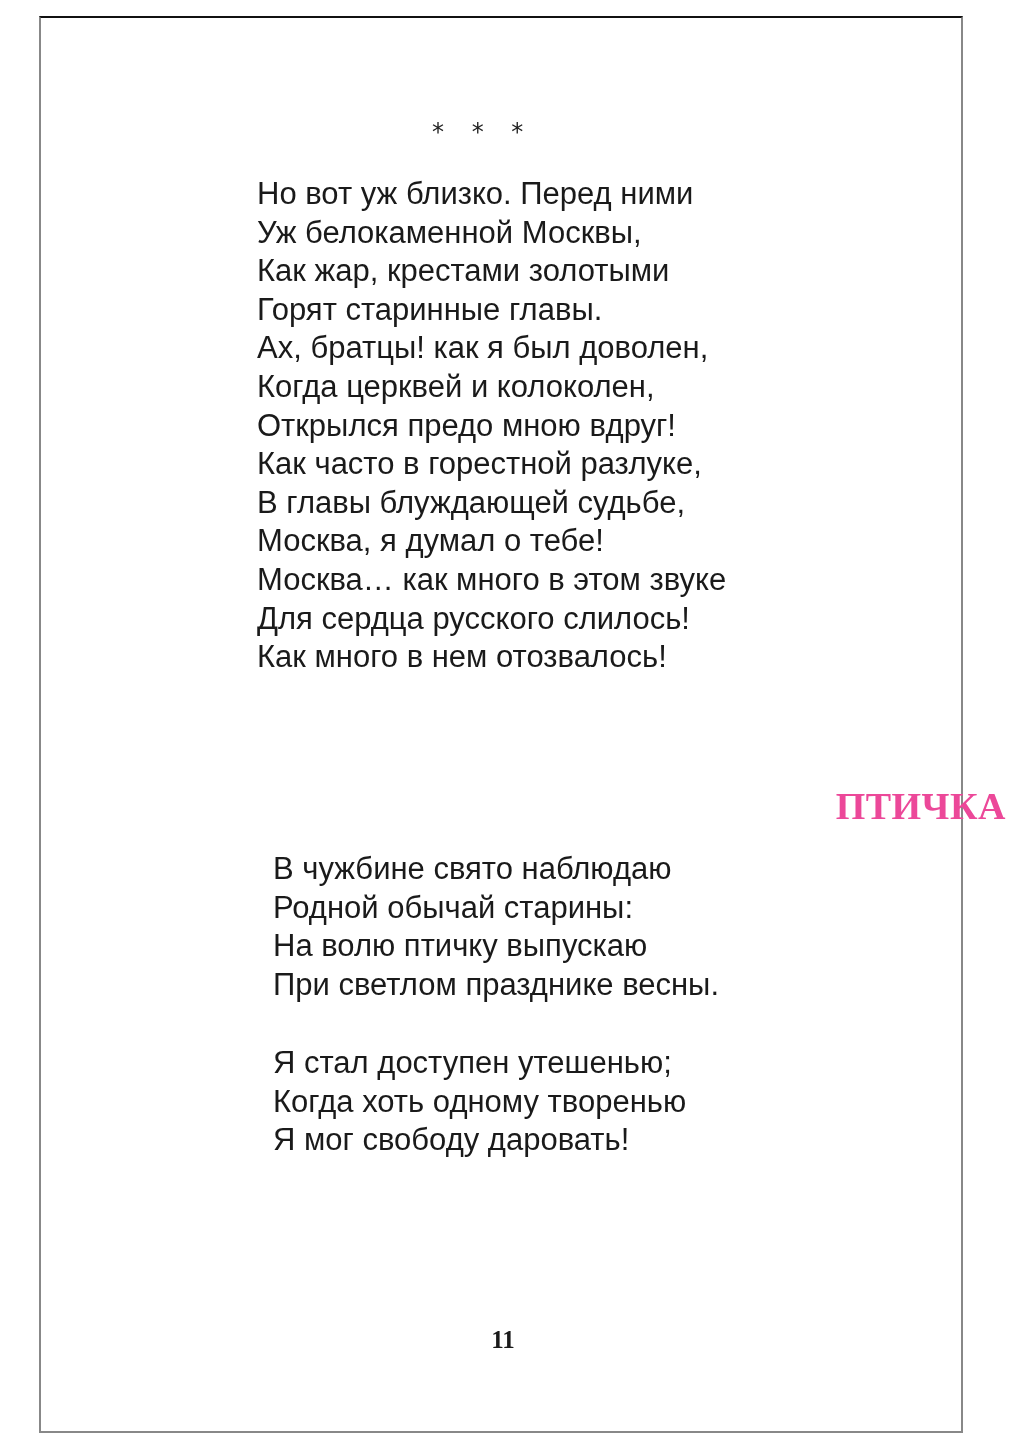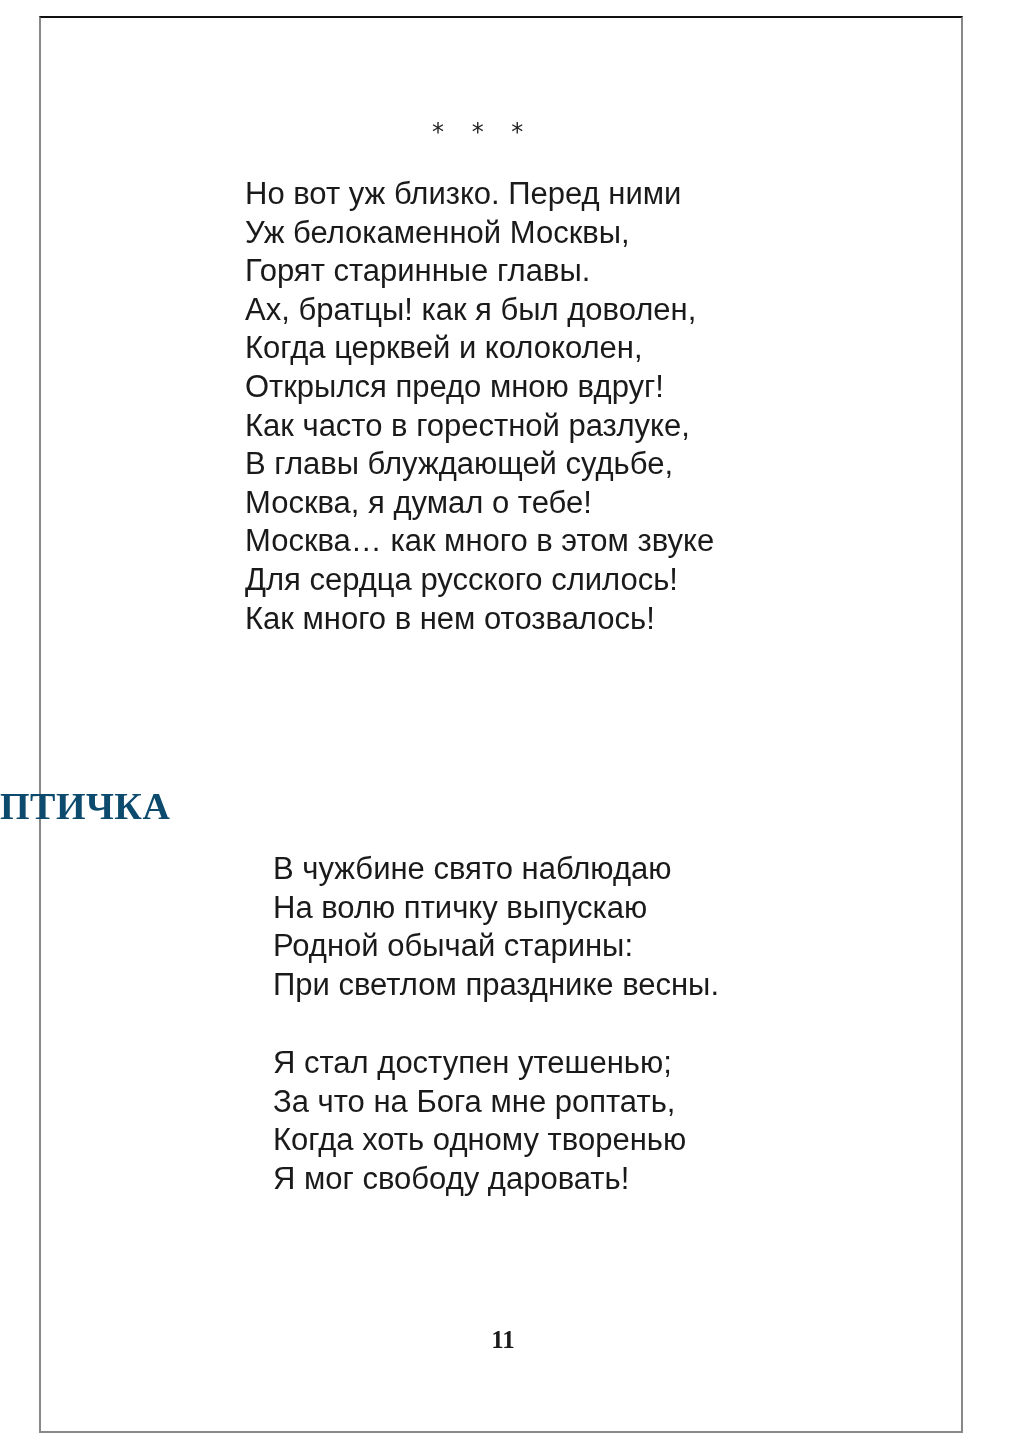--- a/index.html
+++ b/index.html
@@ -39,33 +39,33 @@
       font-family: "Liberation Sans", sans-serif;
       font-size: 31px;
       color: #1a1a1a;
       line-height: 38.6px;
       white-space: nowrap;
     }
     .stanza .line {
       display: block;
     }
     #poem1 {
-      left: 245px;
+      left: 257px;
       top: 175px;
     }
     .title {
       position: absolute;
       left: 0;
       width: 1006px;
       top: 784px;
-      text-align: left;
+      text-align: right;
       font-family: "Liberation Serif", serif;
       font-weight: bold;
       font-size: 38px;
-      color: #0c4a6e;
+      color: #ec4899;
       letter-spacing: 0.5px;
     }
     #poem2-s1 {
       left: 273px;
       top: 850px;
     }
     #poem2-s2 {
       left: 273px;
       top: 1044px;
     }
@@ -84,41 +84,41 @@
 </head>
 <body>
 
 <div class="page"></div>
 
 <div class="sep">* * *</div>
 
 <div class="stanza" id="poem1">
   <span class="line">Но вот уж близко. Перед ними</span>
   <span class="line">Уж белокаменной Москвы,</span>
+  <span class="line">Как жар, крестами золотыми</span>
   <span class="line">Горят старинные главы.</span>
   <span class="line">Ах, братцы! как я был доволен,</span>
   <span class="line">Когда церквей и колоколен,</span>
   <span class="line">Открылся предо мною вдруг!</span>
   <span class="line">Как часто в горестной разлуке,</span>
   <span class="line">В главы блуждающей судьбе,</span>
   <span class="line">Москва, я думал о тебе!</span>
   <span class="line">Москва… как много в этом звуке</span>
   <span class="line">Для сердца русского слилось!</span>
   <span class="line">Как много в нем отозвалось!</span>
 </div>
 
 <div class="title">ПТИЧКА</div>
 
 <div class="stanza" id="poem2-s1">
   <span class="line">В чужбине свято наблюдаю</span>
+  <span class="line">Родной обычай старины:</span>
   <span class="line">На волю птичку выпускаю</span>
-  <span class="line">Родной обычай старины:</span>
   <span class="line">При светлом празднике весны.</span>
 </div>
 
 <div class="stanza" id="poem2-s2">
   <span class="line">Я стал доступен утешенью;</span>
-  <span class="line">За что на Бога мне роптать,</span>
   <span class="line">Когда хоть одному творенью</span>
   <span class="line">Я мог свободу даровать!</span>
 </div>
 
 <div class="pagenum">11</div>
 
 </body></html>

